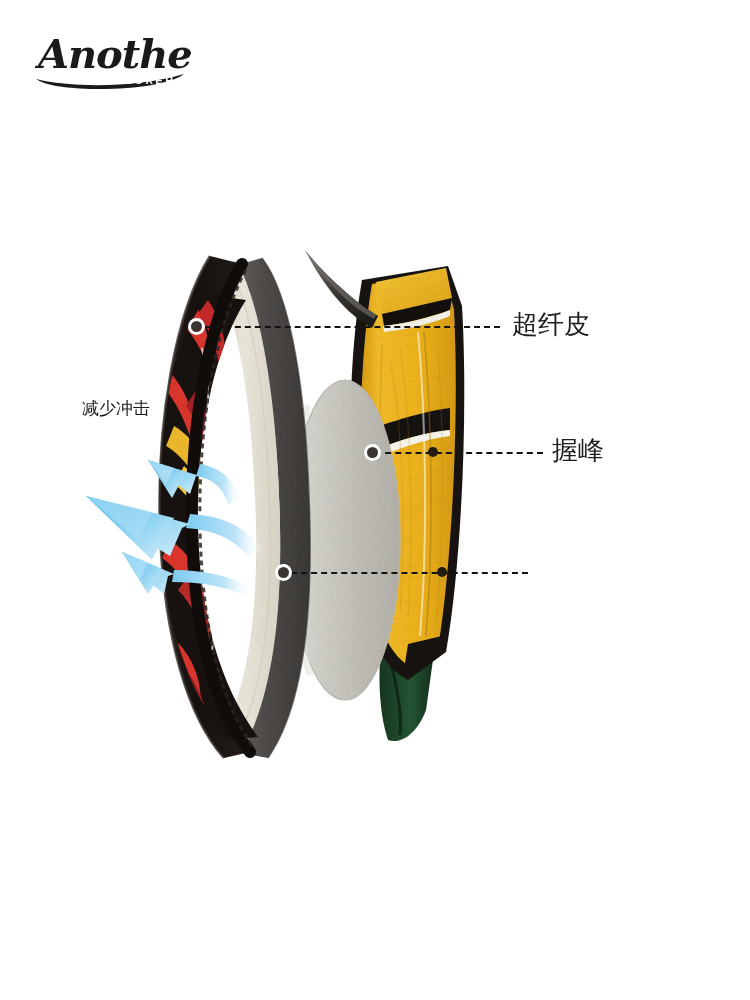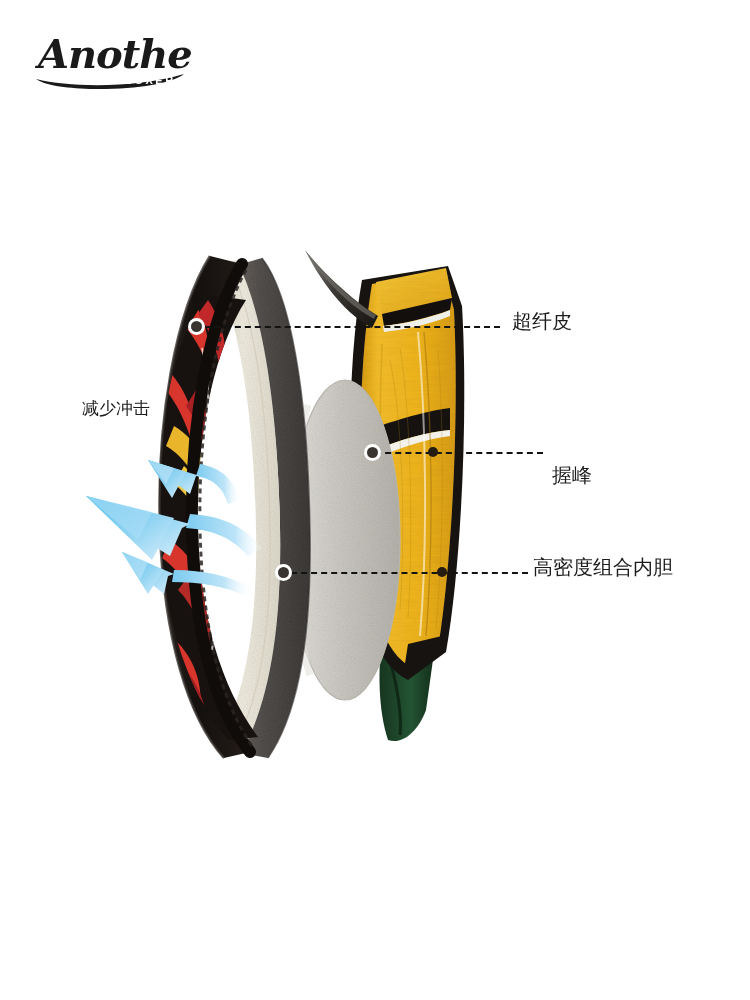--- a/index.html
+++ b/index.html
@@ -64,28 +64,28 @@
     left: 82px;
     top: 452px;
     width: 190px;
     height: 145px;
   }
   .impact-arrows svg { display: block; overflow: visible; }
 
   
   .callout {
     position: absolute;
-    font-size: 20px;
+    font-size: 26px;
     color: #1c1c1c;
     font-family: "Liberation Sans", "DejaVu Sans", sans-serif;
     white-space: nowrap;
     line-height: 1;
   }
   .callout-microfiber { left: 512px; top: 311px; }
-  .callout-grip       { left: 552px; top: 437px; margin-top: 28px; }
+  .callout-grip       { left: 552px; top: 437px; }
   .callout-liner      { left: 533px; top: 557px; }
 
   .impact-label {
     position: absolute;
     left: 82px;
     top: 400px;
     font-size: 17px;
     color: #1c1c1c;
     white-space: nowrap;
     line-height: 1;
@@ -377,17 +377,16 @@
   <div class="leader-dot-plain pdot-1"></div>
 
   <div class="leader leader-3"></div>
   <div class="leader-dot dot-3"></div>
   <div class="leader-dot-plain pdot-2"></div>
 
   <div class="callout callout-microfiber">超纤皮</div>
 
   <div class="callout callout-grip">握峰</div>
 
-  <div class="callout callout-liner">高密度组合内胆</div>
 
   <div class="impact-label">减少冲击</div>
 
 </div>
 
 </body></html>

